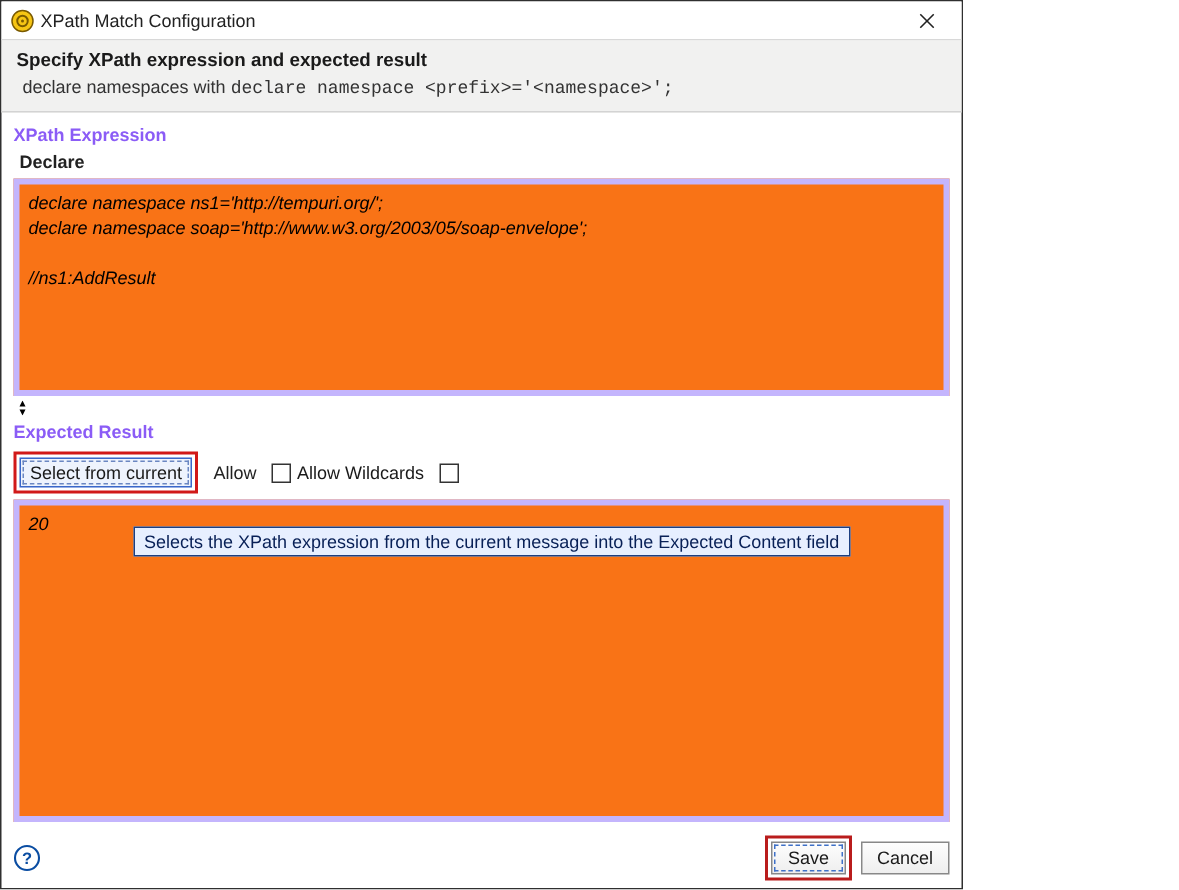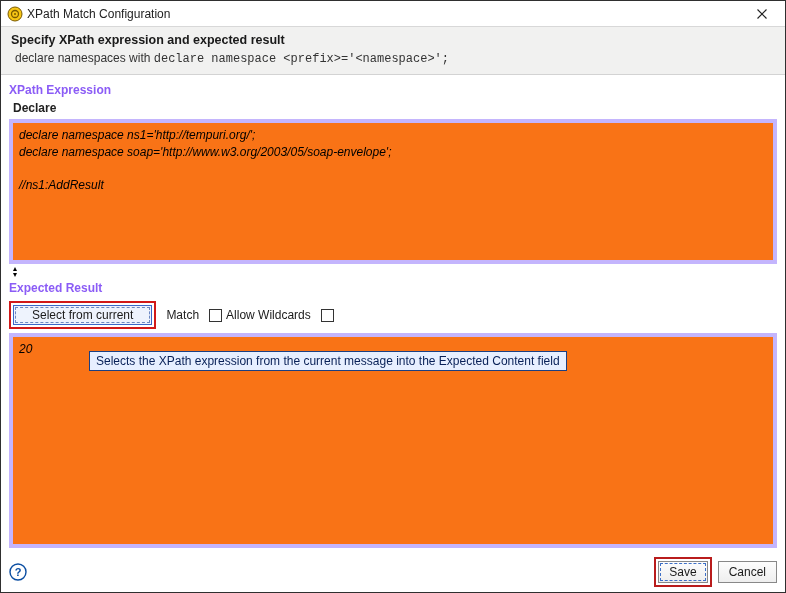--- a/index.html
+++ b/index.html
@@ -4,21 +4,21 @@
 <style>
   * { box-sizing: border-box; }
   html, body {
     margin: 0; padding: 0;
     font-family: "Segoe UI", Tahoma, Arial, sans-serif;
     font-size: 12px;
     background: #ffffff;
     color: #1a1a1a;
   }
   .window {
-    width: 786px;
+    width: 642px;
     height: 593px;
     border: 1px solid #2f2f2f;
     display: flex;
     flex-direction: column;
     position: relative;
     background: #fff;
     margin:0;
   }
 
   
@@ -123,21 +123,21 @@
   .toolbar-row {
     display: flex;
     align-items: center;
     gap: 10px;
     margin: 2px 0 4px 0;
     position: relative;
   }
   .btn-small {
     border: 1px solid #3a67c9;
     background: #eef3fd;
-    padding: 1px 18px;
+    padding: 1px 6px;
     font-size: 12px;
     cursor: default;
     line-height: 16px;
     outline: 1px dashed #6b87c2;
     outline-offset: -3px;
   }
   .highlight-red {
     border: 2px solid #d11919;
     padding: 2px;
     display: inline-flex;
@@ -262,21 +262,21 @@
       </svg>
     </div>
 
     <div class="section expected-section">
       <div class="section-title">Expected Result</div>
 
       <div class="toolbar-row">
         <span class="highlight-red">
           <span class="btn-small">Select from current</span>
         </span>
-        <span class="linklike">Match</span>
+        <span class="linklike">Allow</span>
 
         <span class="cb-wrap">
           <span class="cb-box"></span>
           <span>Allow Wildcards</span>
         </span>
 
         <span class="cb-wrap">
           <span class="cb-box"></span>
         </span>
 

